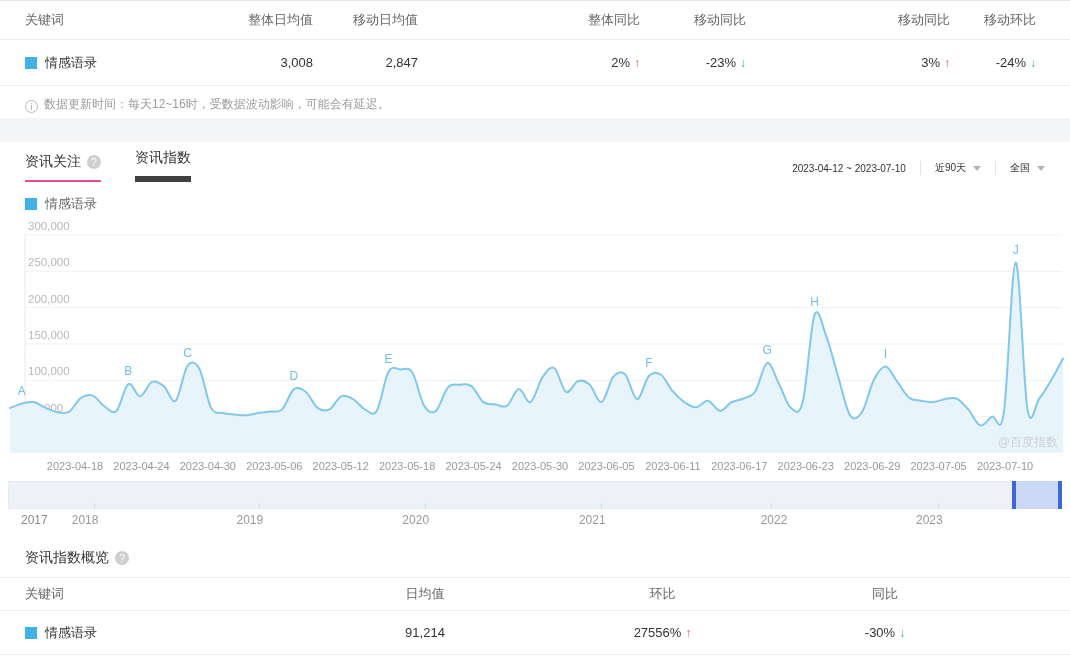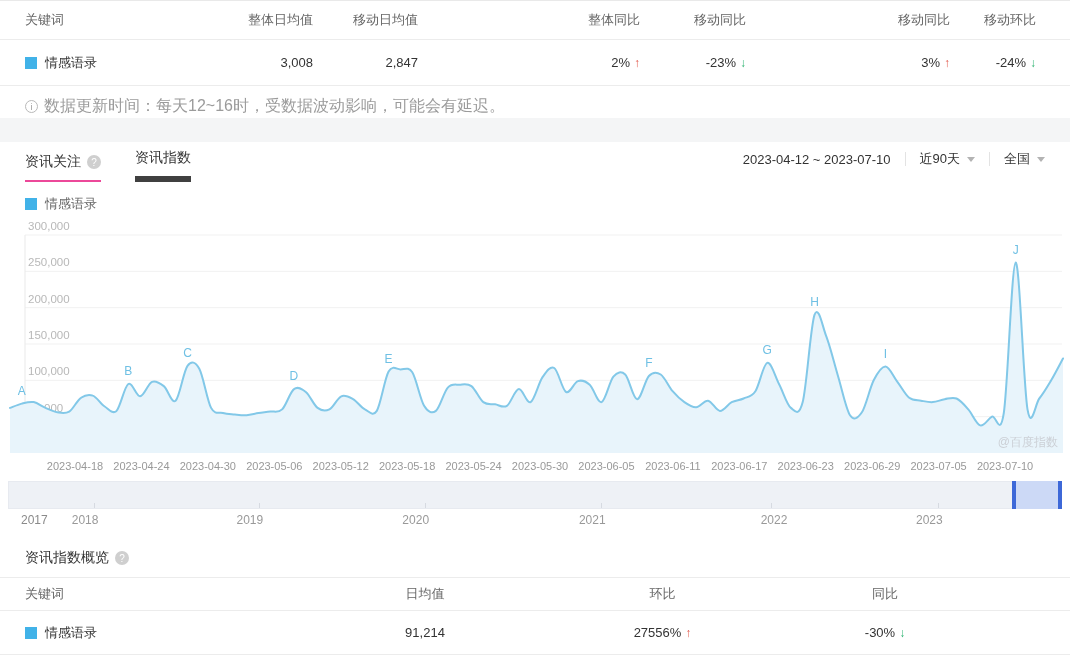--- a/index.html
+++ b/index.html
@@ -11,38 +11,38 @@
   .card-top{position:absolute;top:0;left:0;width:1070px;height:118px;background:#fff;}
   .trow{display:grid;grid-template-columns:210px 78px 105px 222px 106px 204px 86px;
         padding:0 34px 0 25px;align-items:center;}
   .thead{height:40px;border-top:1px solid #e9e9e9;border-bottom:1px solid #ececec;color:#666;font-size:13px;}
   .tbody{height:46px;border-bottom:1px solid #ececec;color:#333;font-size:13px;}
   .c{text-align:right;white-space:nowrap;}
   .c1{text-align:left;display:flex;align-items:center;}
   .sq{display:inline-block;width:12px;height:12px;background:#41b2e8;margin-right:8px;flex:0 0 auto;}
   .arrow{font-weight:bold;margin-left:4px;font-size:12px;}
   .up{color:#e2594c;} .down{color:#31b573;}
-  .note{position:absolute;left:25px;top:96px;font-size:16px;color:#9b9b9b;display:flex;align-items:center;}
+  .note{position:absolute;left:25px;top:96px;font-size:12px;color:#9b9b9b;display:flex;align-items:flex-end;}
   .info-i{display:inline-flex;align-items:center;justify-content:center;width:13px;height:13px;border:1px solid #b9b9b9;
           border-radius:50%;font-size:9px;color:#9b9b9b;margin-right:6px;font-style:normal;}
   .info-i::after{content:"i";}
 
   
   .gap{position:absolute;top:118px;left:0;width:1070px;height:24px;background:#f4f5f6;}
 
   
   .card-main{position:absolute;top:142px;left:0;width:1070px;height:518px;background:#fff;}
   .tabbar{display:flex;align-items:flex-end;padding:12px 25px 0 25px;position:relative;height:40px;}
   .tab{font-size:14px;color:#333;padding-bottom:9px;margin-right:34px;border-bottom:2px solid #ec4899;cursor:pointer;
        display:flex;align-items:center;}
   .tab.active{border-bottom:6px solid #404040;}
   .help{display:inline-flex;align-items:center;justify-content:center;width:14px;height:14px;border-radius:50%;
         background:#cfcfcf;color:#fff;font-size:10px;margin-left:6px;}
   .help::after{content:"?";}
-  .controls{position:absolute;right:25px;top:8px;display:flex;align-items:center;font-size:13px;color:#333;}
+  .controls{position:absolute;right:25px;top:19px;display:flex;align-items:center;font-size:10px;color:#333;}
   .vsep{width:1px;height:14px;background:#e3e3e3;margin:0 14px;}
   .dd{display:inline-flex;align-items:center;cursor:pointer;}
   .caret{width:0;height:0;border-left:4px solid transparent;border-right:4px solid transparent;
          border-top:5px solid #b3b3b3;margin-left:7px;}
 
   .legendrow{margin-top:13px;padding:0 25px;display:flex;align-items:center;justify-content:space-between;height:18px;}
   .legend{display:flex;align-items:center;font-size:13px;color:#666;cursor:pointer;}
   .cbs{display:flex;align-items:center;font-size:13px;color:#333;}
   .cbs label{display:flex;align-items:center;margin-left:22px;cursor:pointer;}
   .cb{display:inline-flex;align-items:center;justify-content:center;width:13px;height:13px;border:1px solid #9a9a9a;

